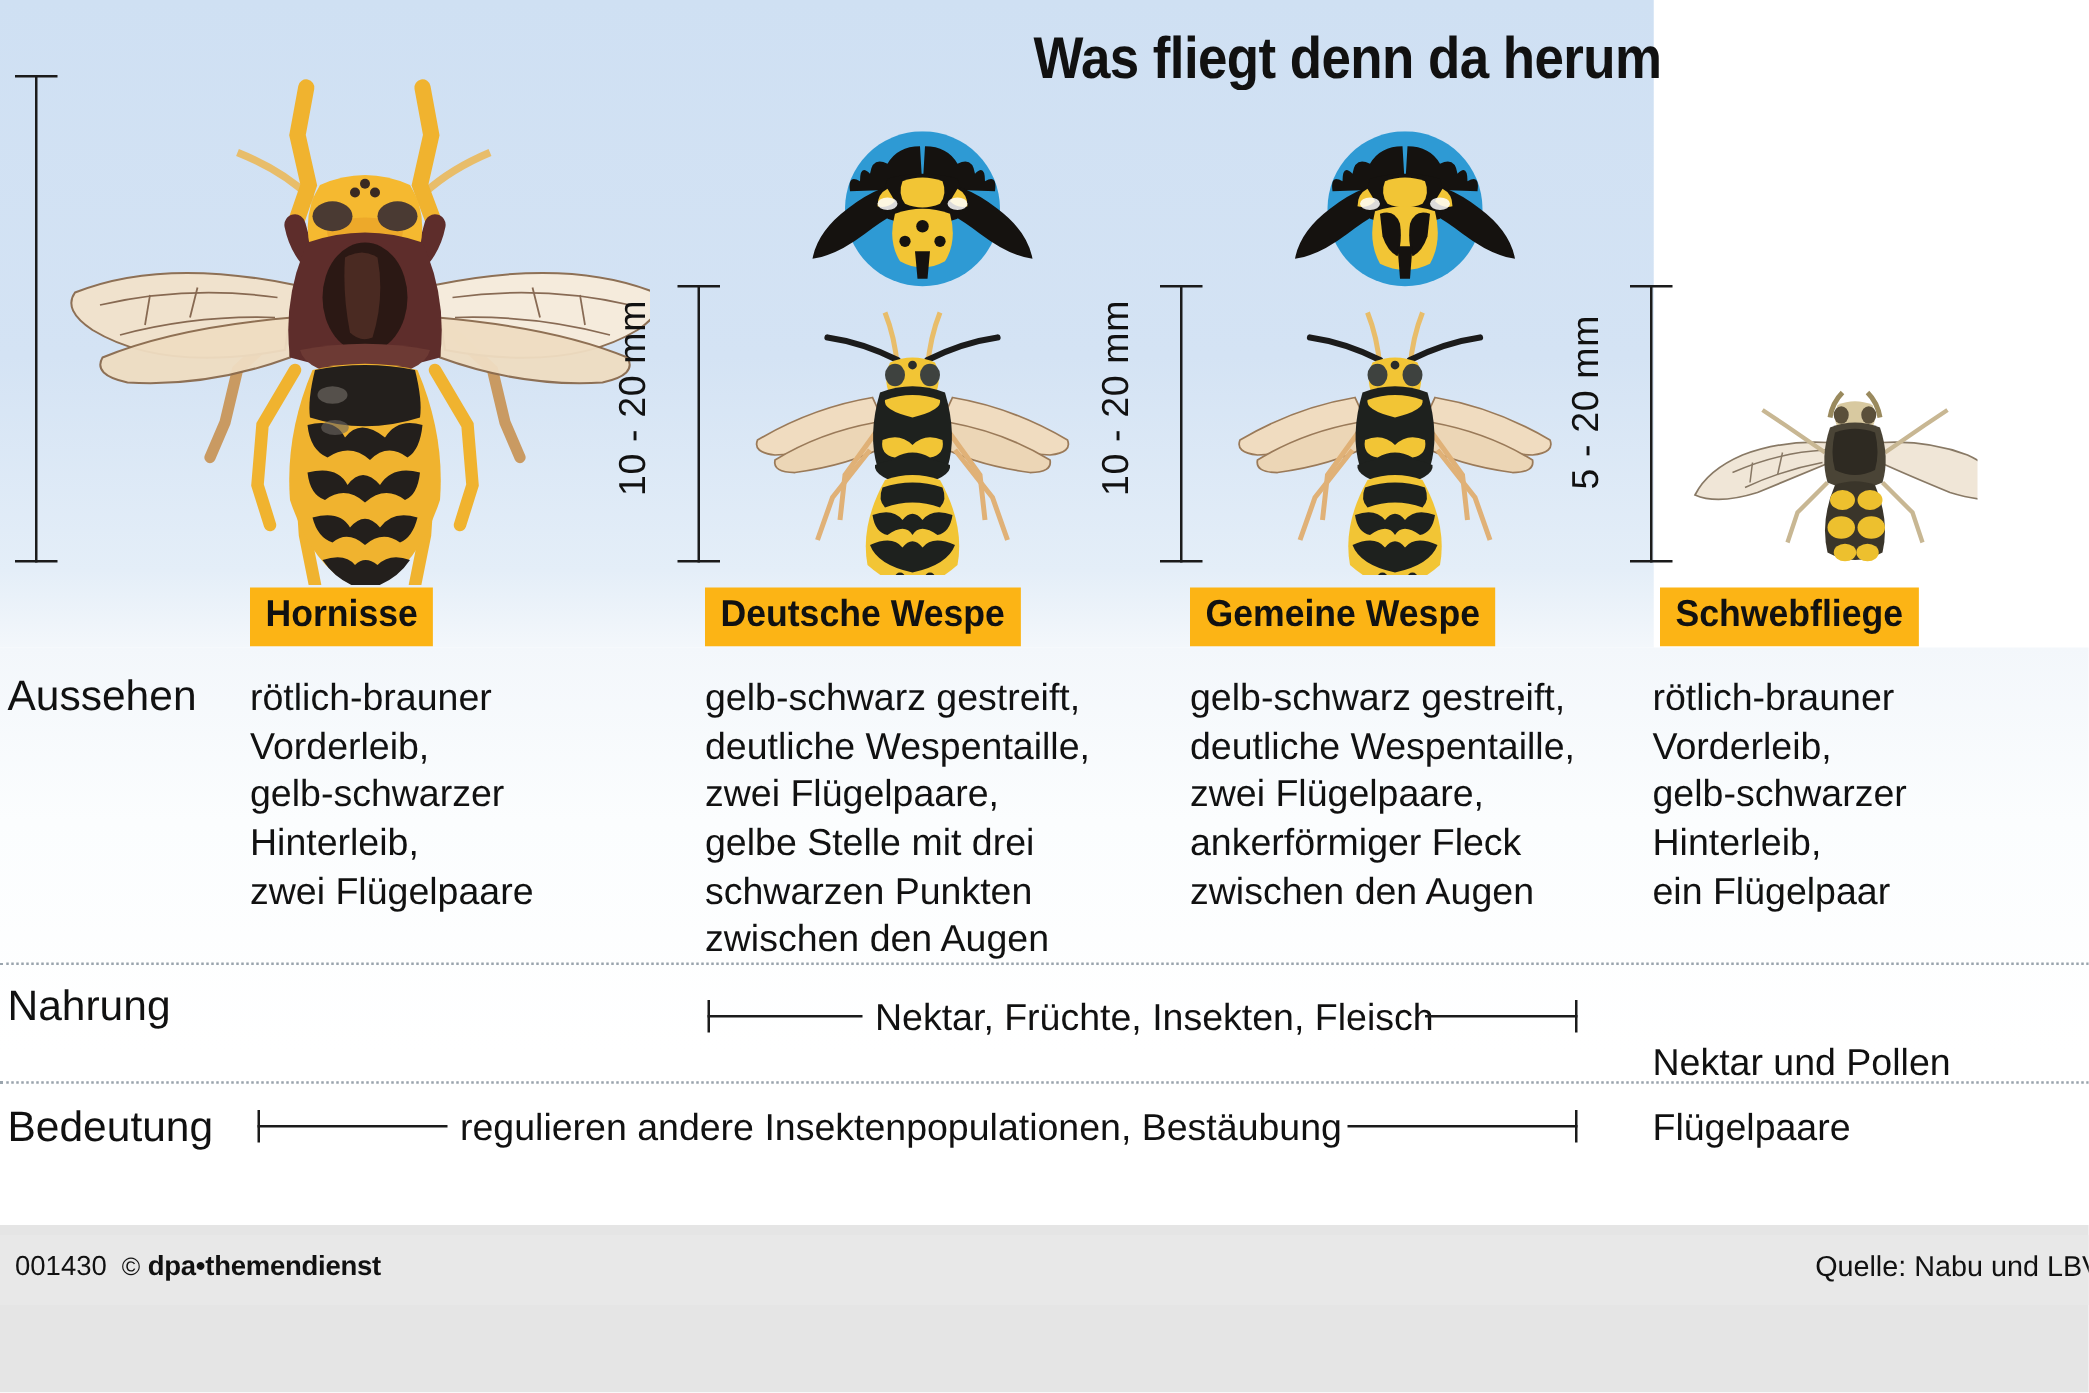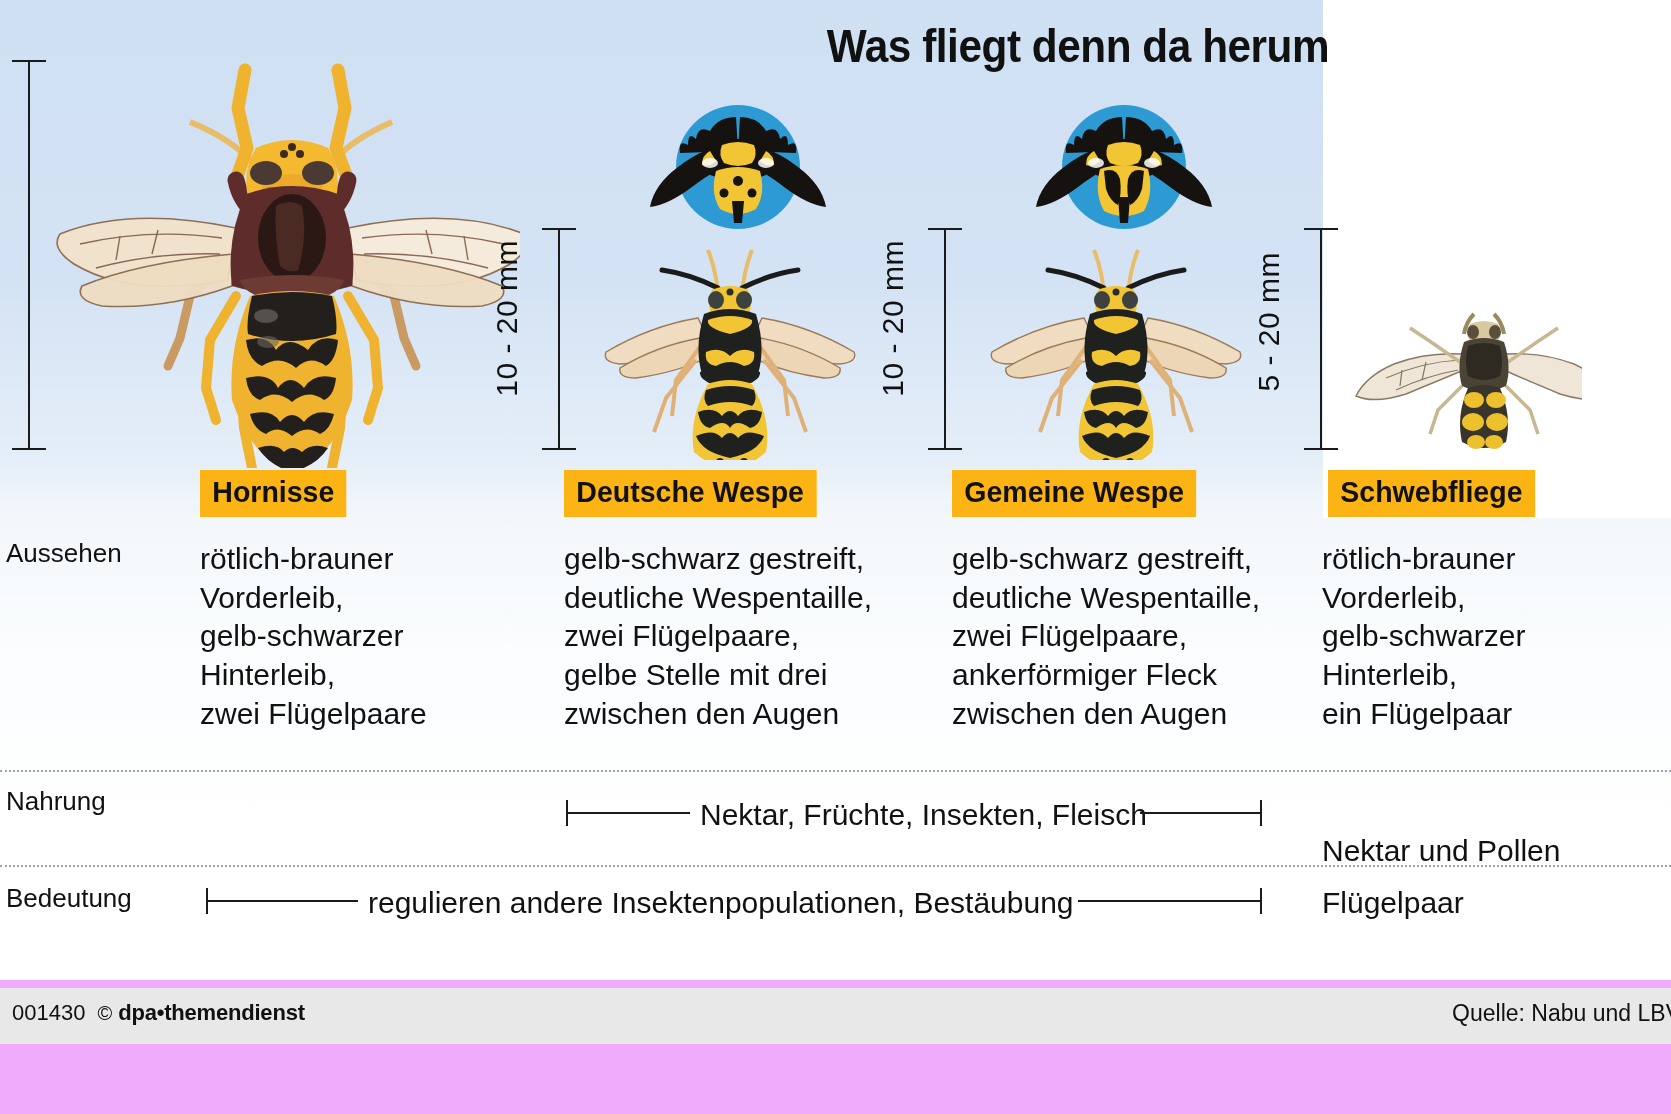--- a/index.html
+++ b/index.html
@@ -28,21 +28,21 @@
 
   
   .body-band{
     position:absolute;left:0;top:518px;width:1671px;height:462px;
     background:linear-gradient(180deg,#f3f7fb 0%,#fbfdfe 30%,#ffffff 70%,#ffffff 100%);
   }
 
   
   .footer{
     position:absolute;left:0;top:980px;width:1671px;height:134px;
-    background:#f0abfc;
+    background:#e5e5e5;
   }
   .footer-bar{
     position:absolute;left:0;top:8px;width:1671px;height:56px;
     background:#e8e8e8;
   }
   .footer-left{
     position:absolute;left:12px;top:20px;font-size:22px;color:#111;white-space:nowrap;
   }
   .footer-left .num{font-weight:normal;}
   .footer-left .cr{margin-left:12px;font-size:20px;}
@@ -73,21 +73,21 @@
     position:absolute;
     background:#fcb415;color:#111;
     font-weight:bold;font-size:30px;
     padding:5px 13px 8px 13px;
     white-space:nowrap;
     transform:scaleX(0.95);transform-origin:left center;
   }
 
   
   .rowlabel{
-    position:absolute;font-size:26px;color:#111;white-space:nowrap;
+    position:absolute;font-size:34px;color:#111;white-space:nowrap;
   }
   .cell{
     position:absolute;font-size:30px;line-height:1.29;color:#111;
   }
   .cell div{white-space:nowrap;}
 
   .dotted{
     position:absolute;height:0;border-top:2px dotted #9aa4ad;
   }
 
@@ -334,20 +334,21 @@
       <div>gelb-schwarzer</div>
       <div>Hinterleib,</div>
       <div>zwei Flügelpaare</div>
     </div>
 
     <div class="cell" style="left:564px;top:22px;">
       <div>gelb-schwarz gestreift,</div>
       <div>deutliche Wespentaille,</div>
       <div>zwei Flügelpaare,</div>
       <div>gelbe Stelle mit drei</div>
+      <div>schwarzen Punkten</div>
       <div>zwischen den Augen</div>
     </div>
 
     <div class="cell" style="left:952px;top:22px;">
       <div>gelb-schwarz gestreift,</div>
       <div>deutliche Wespentaille,</div>
       <div>zwei Flügelpaare,</div>
       <div>ankerförmiger Fleck</div>
       <div>zwischen den Augen</div>
     </div>
@@ -383,21 +384,21 @@
 
     <div>
       <div class="span-cap" style="left:206px;top:370px;"></div>
       <div class="span-line" style="left:206px;top:382px;width:152px;"></div>
       <div class="cell" style="left:368px;top:366px;white-space:nowrap;">regulieren andere Insektenpopulationen, Bestäubung</div>
       <div class="span-line" style="left:1078px;top:382px;width:184px;"></div>
       <div class="span-cap" style="left:1260px;top:370px;"></div>
     </div>
 
     <div class="cell" style="left:1322px;top:366px;">
-      <div>Flügelpaar</div>
+      <div>Flügelpaare</div>
     </div>
   </div>
 
   <div class="footer">
     <div class="footer-bar"></div>
     <div class="footer-left">
       <span class="num">001430</span><span class="cr">©</span><span class="dpa">dpa•themendienst</span>
     </div>
     <div class="footer-right">Quelle: Nabu und LBV</div>
   </div>

